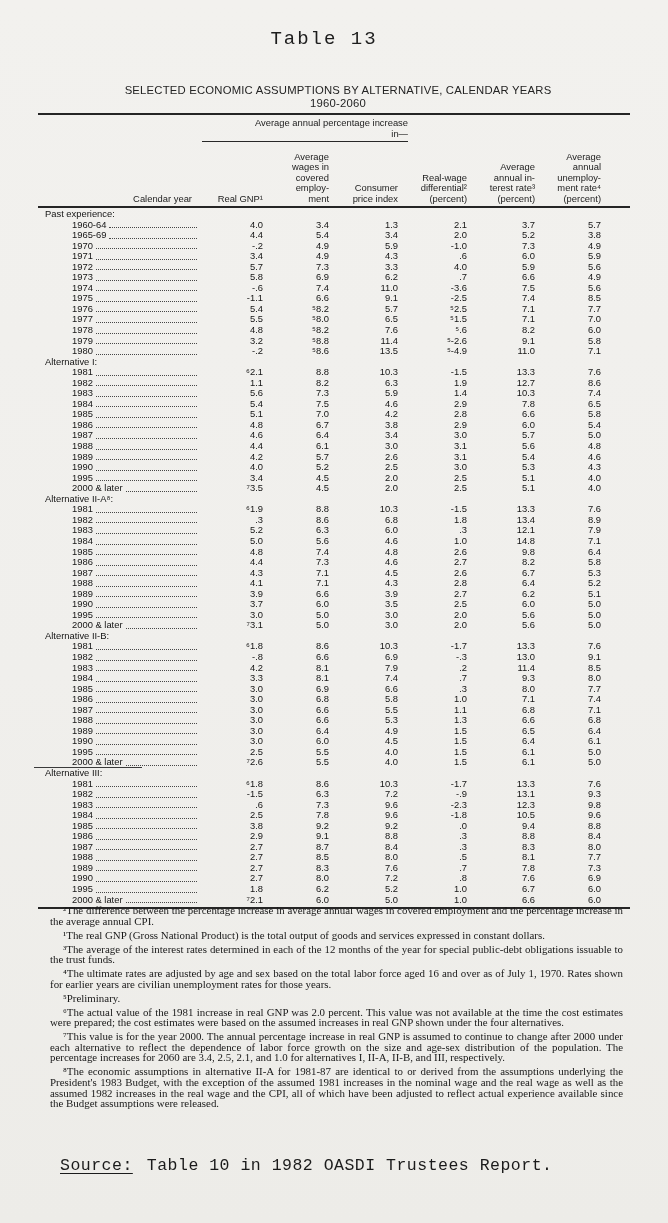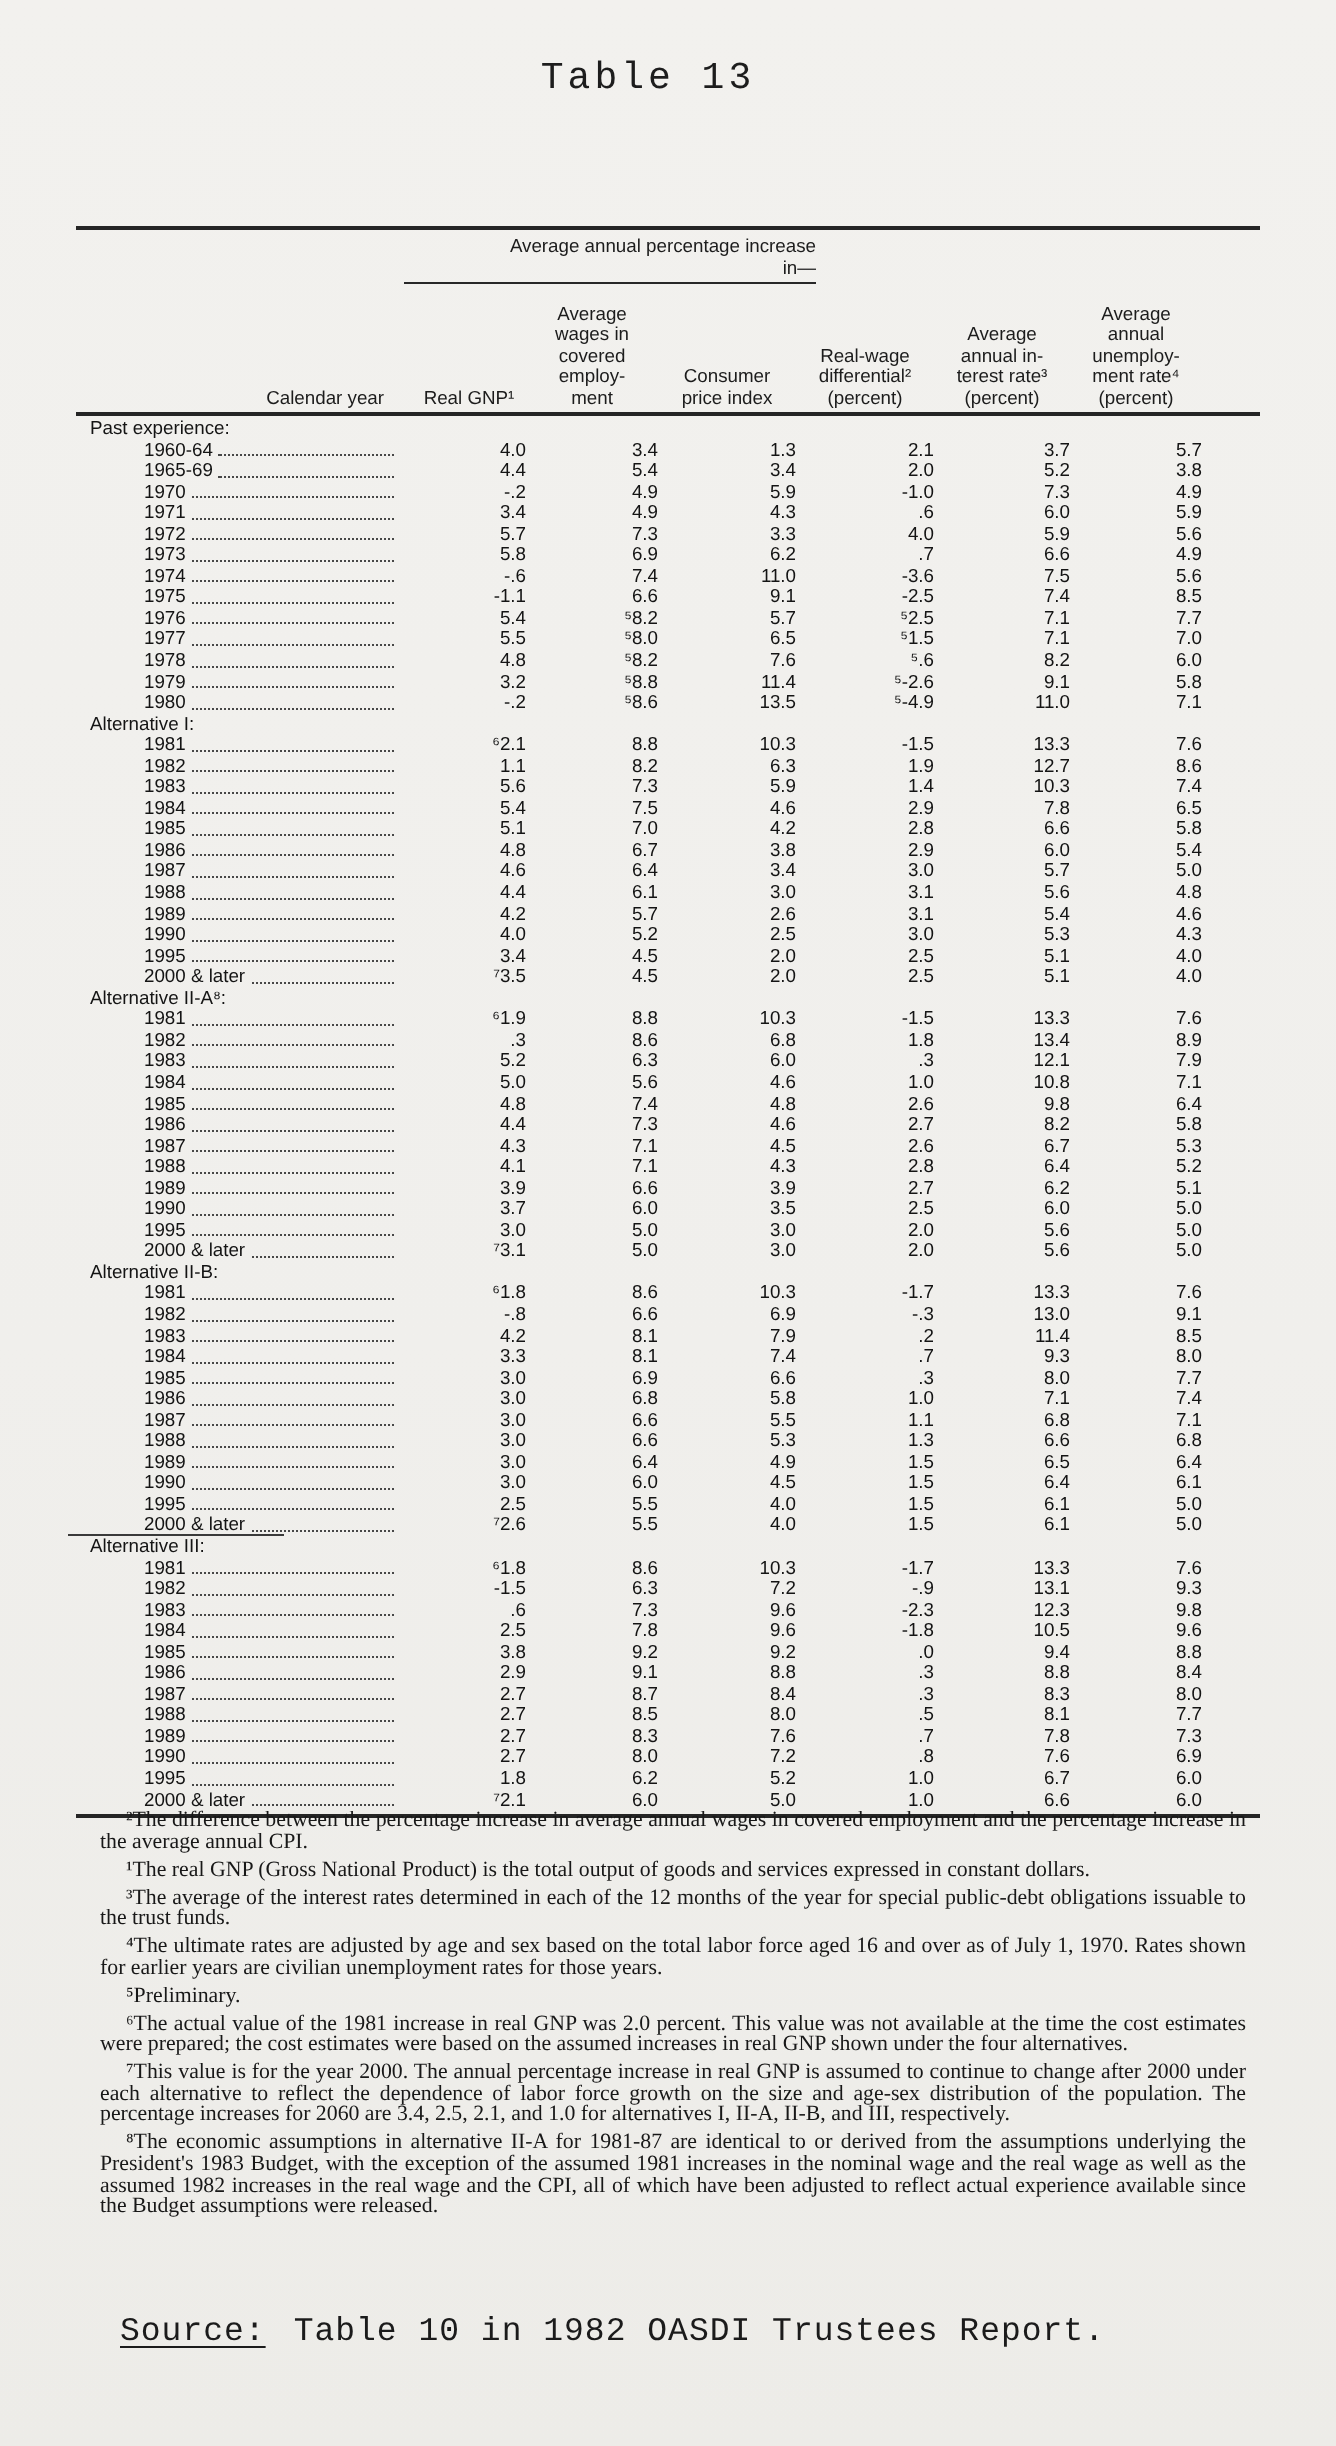--- a/index.html
+++ b/index.html
@@ -40,21 +40,21 @@
   .spanner{
     position:absolute;top:3px;left:164px;width:206px;
     text-align:right;white-space:pre-line;
     border-bottom:1.2px solid #282828;padding-bottom:2px;
   }
   .colheads{
     position:absolute;bottom:2px;left:0;width:563px;
     display:grid;grid-template-columns:168px 57px 66px 69px 69px 68px 66px;
     align-items:end;
   }
-  .colheads .ch{white-space:pre-line;text-align:center;}
+  .colheads .ch{white-space:pre-line;text-align:right;}
   .colheads .ch.first{text-align:right;padding-right:14px;}
   
   .tbody{
     font-size:9.4px;line-height:10.55px;color:#141414;
     padding:1px 0 2px 0;
   }
   .section-row{padding-left:7px;white-space:nowrap;}
   .section-row.rule-above{position:relative;}
   .section-row.rule-above::before{
     content:"";position:absolute;left:-4px;top:-1px;width:108px;height:1px;background:#3a3a3a;
@@ -85,20 +85,24 @@
   .source .lbl{text-decoration:underline;text-underline-offset:3px;}
   .source .txt{margin-left:14px;}
 </style>
 </head>
 <body>
 
 <div id="page">
 
   <div class="tbl-num">Table 13</div>
 
+  <div class="title-block">
+    <div>SELECTED ECONOMIC ASSUMPTIONS BY ALTERNATIVE, CALENDAR YEARS</div>
+    <div>1960-2060</div>
+  </div>
 
   <div class="tblwrap">
     <div class="rule"></div>
 
     <div class="thead">
       <div class="spanner">Average annual percentage increase
 in—</div>
       <div class="colheads">
         <div class="ch first">Calendar year</div>
         <div class="ch">Real GNP¹</div>
@@ -467,21 +471,21 @@
         </div>
         <div class="row">
           <div class="label-cell">
             <span class="yr">1984</span>
             <span class="leader"></span>
           </div>
           <div class="cell">5.0</div>
           <div class="cell">5.6</div>
           <div class="cell">4.6</div>
           <div class="cell">1.0</div>
-          <div class="cell">10.8</div>
+          <div class="cell">14.8</div>
           <div class="cell">7.1</div>
         </div>
         <div class="row">
           <div class="label-cell">
             <span class="yr">1985</span>
             <span class="leader"></span>
           </div>
           <div class="cell">4.8</div>
           <div class="cell">7.4</div>
           <div class="cell">4.8</div>

